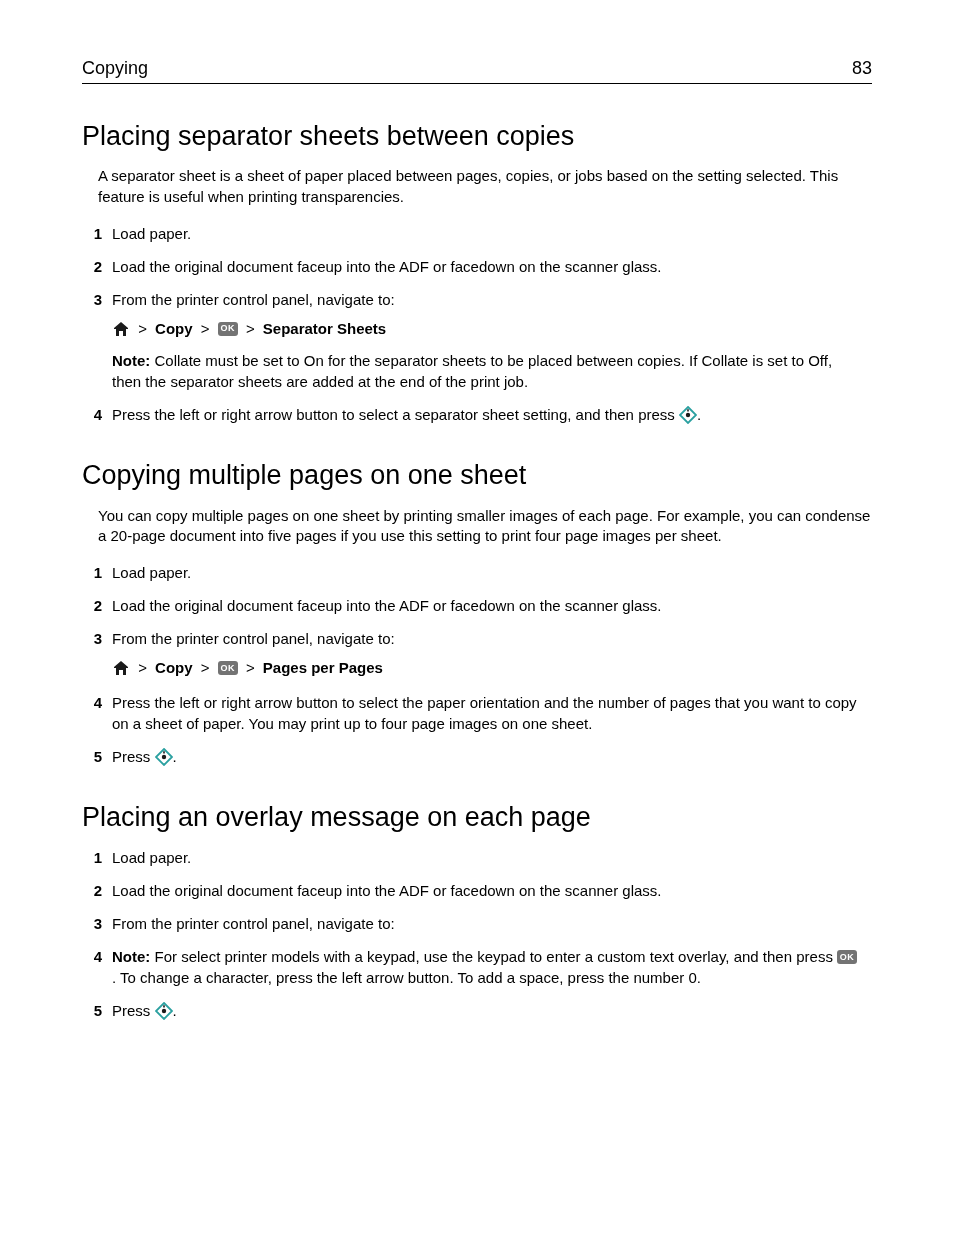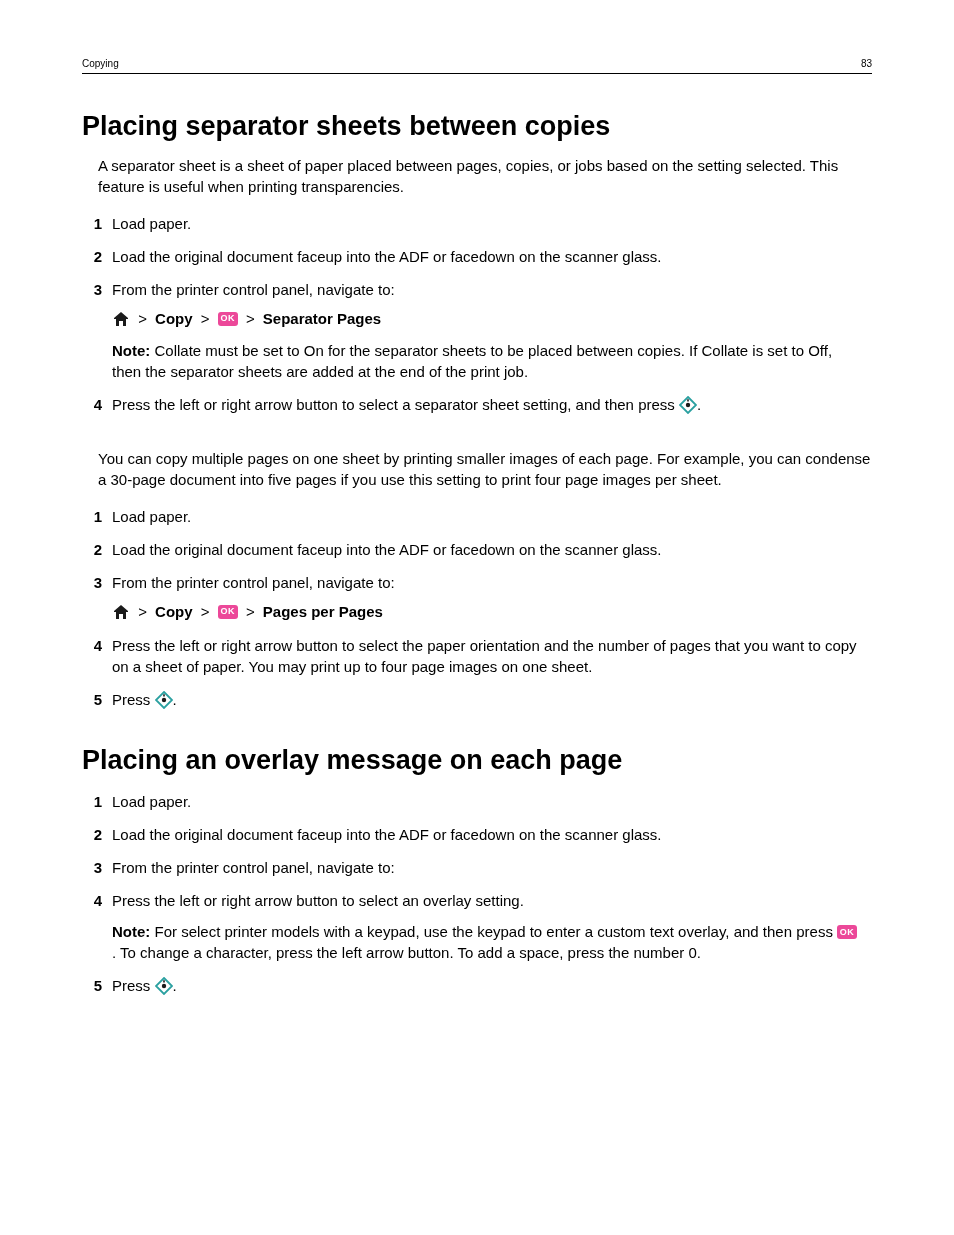--- a/index.html
+++ b/index.html
@@ -15,31 +15,31 @@
     width: 954px;
     min-height: 1235px;
     padding: 58px 82px 0 82px;
     box-sizing: border-box;
     position: relative;
   }
   .header-row {
     display: flex;
     justify-content: space-between;
     align-items: baseline;
-    font-size: 10px;
+    font-size: 18px;
     padding-bottom: 4px;
   }
   .header-rule {
     border: none;
     border-top: 1px solid #000;
     margin: 0 0 36px 0;
   }
   h2.section-title {
     font-size: 27px;
-    font-weight: 700;
+    font-weight: 400;
     margin: 0 0 14px 0;
     line-height: 1.2;
   }
   p.intro {
     font-size: 15px;
     line-height: 1.35;
     margin: 0 0 16px 16px;
   }
   ol.steps {
     list-style: none;
@@ -84,21 +84,21 @@
     display: inline-block;
     vertical-align: middle;
     position: relative;
     top: -1px;
   }
   .icon svg { display: block; }
   .ok-chip {
     display: inline-flex;
     align-items: center;
     justify-content: center;
-    background: #ec4899;
+    background: #737373;
     color: #fff;
     font-size: 9px;
     font-weight: 700;
     border-radius: 3px;
     width: 20px;
     height: 14px;
     vertical-align: middle;
     position: relative;
     top: -1px;
     letter-spacing: 0.5px;
@@ -139,36 +139,37 @@
         <span>From the printer control panel, navigate to:</span>
         <div class="nav-path">
           <span class="icon"><svg width="18" height="18" viewBox="0 0 18 18">
                 <use href="#svg-home"></use>
               </svg></span>
           <span class="gt">&gt;</span>
           <span class="bold">Copy</span>
           <span class="gt">&gt;</span>
           <span class="ok-chip">OK</span>
           <span class="gt">&gt;</span>
-          <span class="bold">Separator Pages</span>
+          <span class="bold">Separator Sheets</span>
         </div>
         <div class="note-block">
           <span class="note-label">Note:</span><span> Collate must be set to On for the separator sheets to be placed between copies. If Collate is set to Off, then the separator sheets are added at the end of the print job.</span>
         </div>
       </li>
       <li>
         <span>Press the left or right arrow button to select a separator sheet setting, and then press </span><span class="icon"><svg width="18" height="18" viewBox="0 0 18 18">
               <use href="#svg-start"></use>
             </svg></span><span>.</span>
       </li>
     </ol>
   </div>
 
   <div class="section-block">
-    <p class="intro">You can copy multiple pages on one sheet by printing smaller images of each page. For example, you can condense a 30‑page document into five pages if you use this setting to print four page images per sheet.</p>
+    <h2 class="section-title">Copying multiple pages on one sheet</h2>
+    <p class="intro">You can copy multiple pages on one sheet by printing smaller images of each page. For example, you can condense a 20‑page document into five pages if you use this setting to print four page images per sheet.</p>
     <ol class="steps">
       <li><span>Load paper.</span></li>
       <li><span>Load the original document faceup into the ADF or facedown on the scanner glass.</span></li>
       <li>
         <span>From the printer control panel, navigate to:</span>
         <div class="nav-path">
           <span class="icon"><svg width="18" height="18" viewBox="0 0 18 18">
                 <use href="#svg-home"></use>
               </svg></span>
           <span class="gt">&gt;</span>
@@ -190,21 +191,20 @@
 
   <div class="section-block">
     <h2 class="section-title">Placing an overlay message on each page</h2>
     <ol class="steps">
       <li><span>Load paper.</span></li>
       <li><span>Load the original document faceup into the ADF or facedown on the scanner glass.</span></li>
       <li>
         <span>From the printer control panel, navigate to:</span>
       </li>
       <li>
-        <span>Press the left or right arrow button to select an overlay setting.</span>
         <div class="note-block">
           <span class="note-label">Note:</span><span> For select printer models with a keypad, use the keypad to enter a custom text overlay, and then press </span><span class="ok-chip">OK</span><span>. To change a character, press the left arrow button. To add a space, press the number 0.</span>
         </div>
       </li>
       <li>
         <span>Press </span><span class="icon"><svg width="18" height="18" viewBox="0 0 18 18">
               <use href="#svg-start"></use>
             </svg></span><span>.</span>
       </li>
     </ol>

